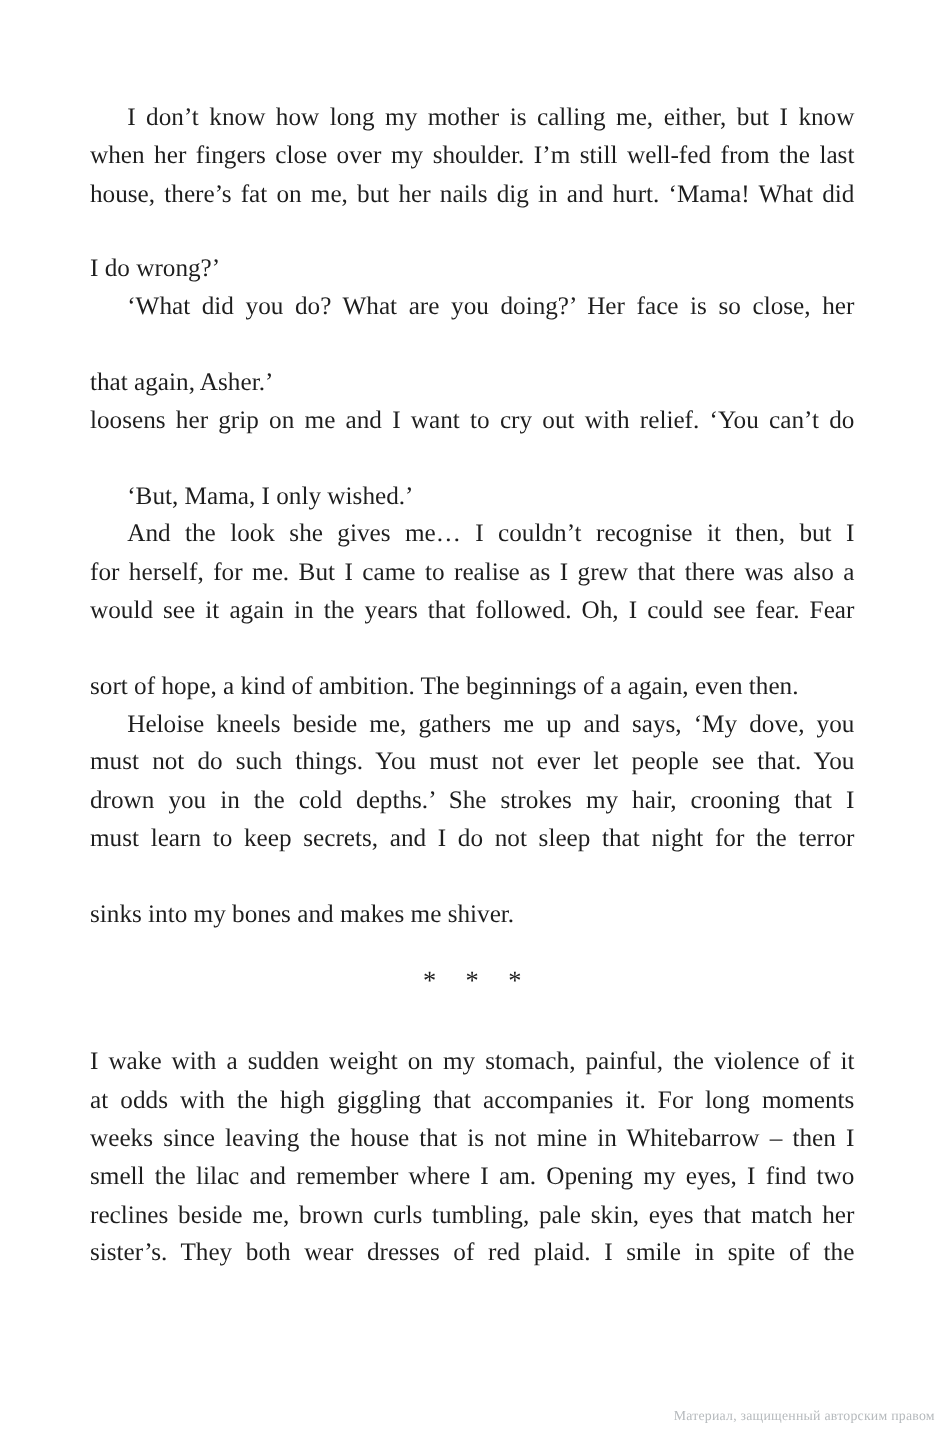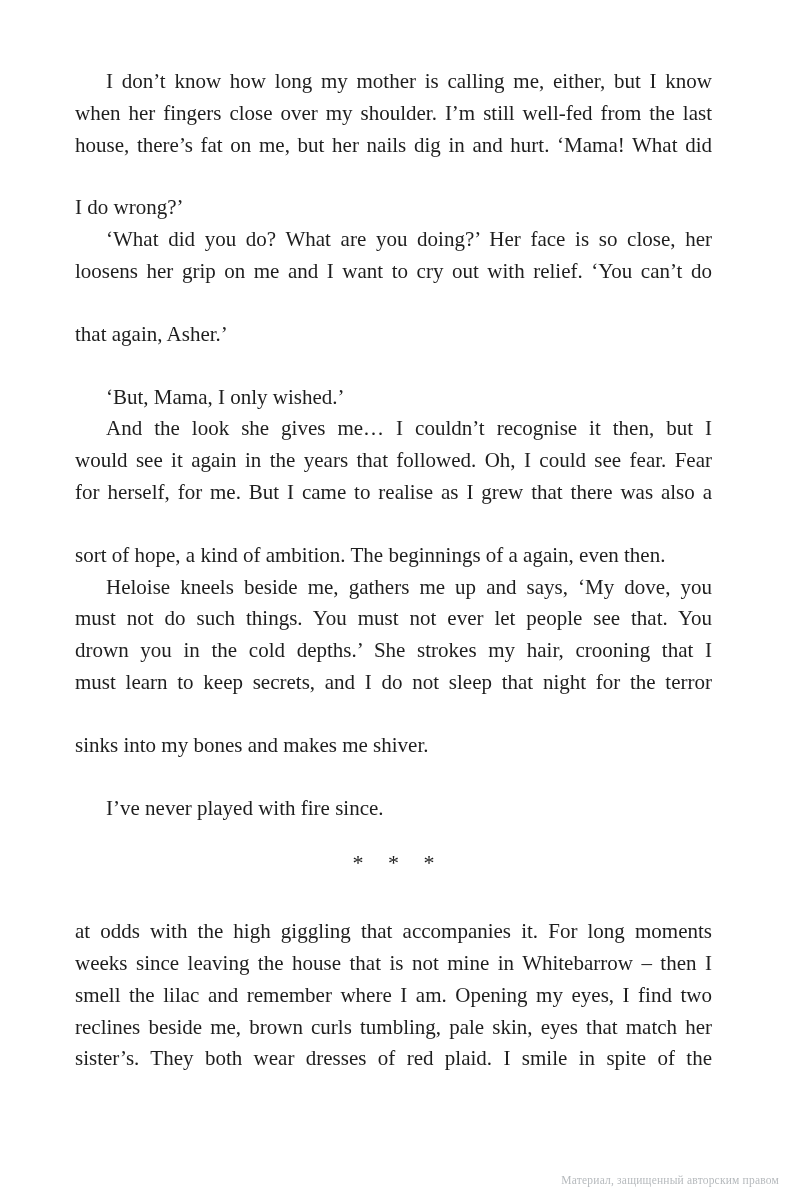--- a/index.html
+++ b/index.html
@@ -14,21 +14,21 @@
     overflow: hidden;
   }
   .page {
     position: absolute;
     inset: 0;
     background: #ffffff;
   }
   .text-block {
     position: absolute;
     left: 75px;
-    top: 66px;
+    top: 82px;
     width: 637px;
     color: #1e1e1e;
     font-family: "Liberation Serif", "DejaVu Serif", serif;
     font-size: 21px;
   }
   .line {
     height: 31.8px;
     line-height: 31.8px;
     text-align: justify;
     text-align-last: justify;
@@ -66,34 +66,34 @@
 </head>
 <body>
 
 <div class="page">
   <div class="text-block" id="text-block">
       <div class="line indent">I don’t know how long my mother is calling me, either, but I know</div>
       <div class="line">when her fingers close over my shoulder. I’m still well-fed from the last</div>
       <div class="line">house, there’s fat on me, but her nails dig in and hurt. ‘Mama! What did</div>
       <div class="line last">I do wrong?’</div>
       <div class="line indent">‘What did you do? What are you doing?’ Her face is so close, her</div>
+      <div class="line last">that again, Asher.’</div>
       <div class="line">loosens her grip on me and I want to cry out with relief. ‘You can’t do</div>
-      <div class="line last">that again, Asher.’</div>
       <div class="line last indent">‘But, Mama, I only wished.’</div>
       <div class="line indent">And the look she gives me… I couldn’t recognise it then, but I</div>
+      <div class="line">for herself, for me. But I came to realise as I grew that there was also a</div>
       <div class="line">would see it again in the years that followed. Oh, I could see fear. Fear</div>
-      <div class="line">for herself, for me. But I came to realise as I grew that there was also a</div>
       <div class="line last">sort of hope, a kind of ambition. The beginnings of a again, even then.</div>
       <div class="line indent">Heloise kneels beside me, gathers me up and says, ‘My dove, you</div>
       <div class="line">must not do such things. You must not ever let people see that. You</div>
       <div class="line">drown you in the cold depths.’ She strokes my hair, crooning that I</div>
       <div class="line">must learn to keep secrets, and I do not sleep that night for the terror</div>
       <div class="line last">sinks into my bones and makes me shiver.</div>
-      <div class="line last indent">I’ve never played with fire since.</div>
       <div class="scene-break">* * *</div>
+      <div class="line">I wake with a sudden weight on my stomach, painful, the violence of it</div>
       <div class="line">at odds with the high giggling that accompanies it. For long moments</div>
       <div class="line">weeks since leaving the house that is not mine in Whitebarrow – then I</div>
       <div class="line">smell the lilac and remember where I am. Opening my eyes, I find two</div>
       <div class="line">reclines beside me, brown curls tumbling, pale skin, eyes that match her</div>
       <div class="line">sister’s. They both wear dresses of red plaid. I smile in spite of the</div>
     </div>
   <div class="watermark">Материал, защищенный авторским правом</div>
 </div>
 
 </body></html>

